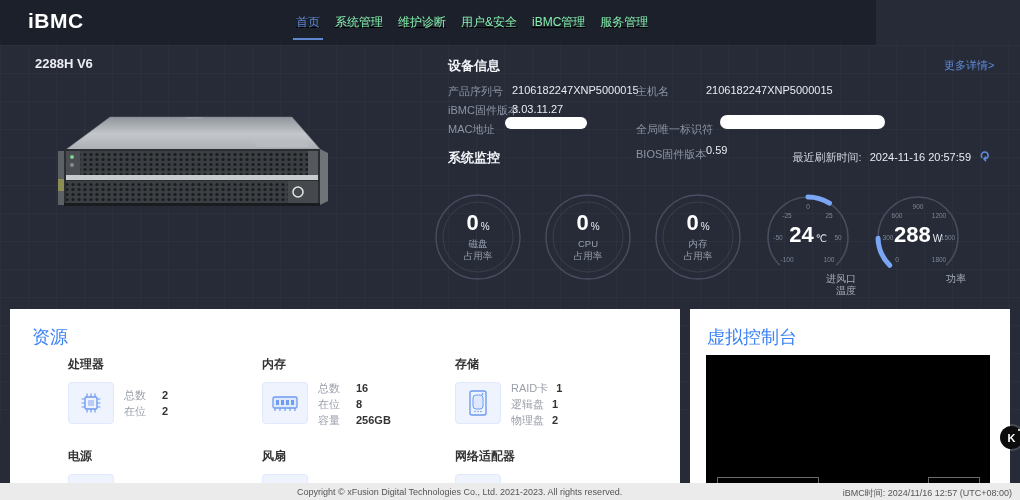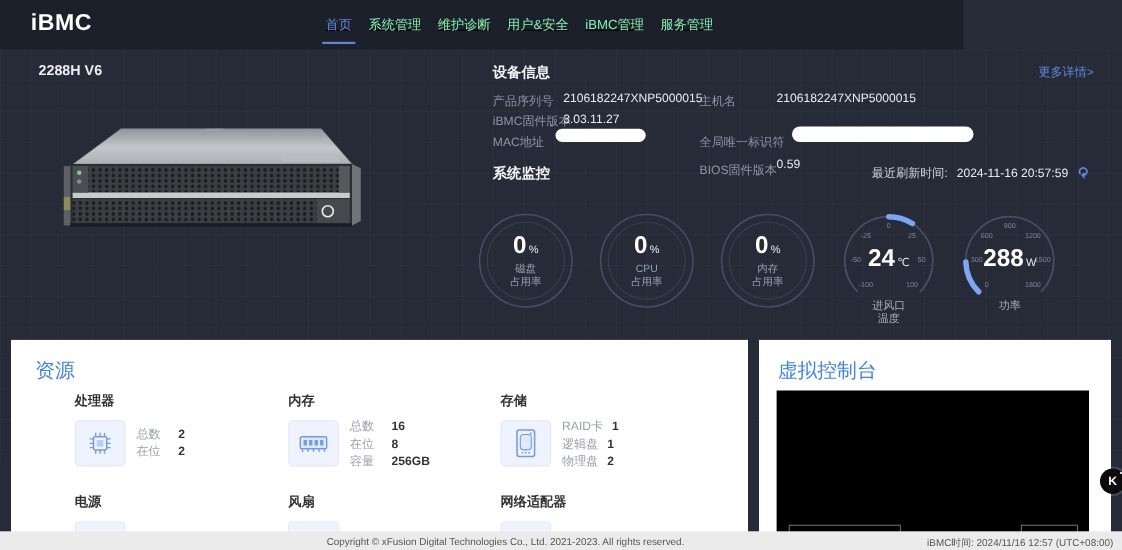--- a/index.html
+++ b/index.html
@@ -33,21 +33,21 @@
   .redact{background:#fff;border-radius:8px;position:absolute;}
   .refresh-row{position:absolute;left:760px;top:104px;width:230px;text-align:right;font-size:11px;color:#cfd4de;}
   .refresh-ic{color:#5e8bd9;font-size:13px;font-weight:bold;margin-left:5px;cursor:pointer;display:inline-block;transform:rotate(90deg);}
   
   .gauge{position:absolute;top:144px;width:96px;height:110px;}
   .gauge svg{position:absolute;left:0;top:0;}
   .gtxt{position:absolute;left:0;top:0;width:96px;height:96px;display:flex;flex-direction:column;align-items:center;justify-content:center;}
   .gval{color:#fff;font-size:22px;font-weight:bold;line-height:22px;}
   .gunit{font-size:10px;font-weight:normal;margin-left:2px;color:#e8ebf1;}
   .gsub{color:#99a1b1;font-size:9.5px;line-height:12px;}
-  .gname{position:absolute;left:0;top:84px;width:96px;text-align:center;color:#a7aebc;font-size:10px;line-height:12px;}
+  .gname{position:absolute;left:0;top:84px;width:96px;text-align:right;color:#a7aebc;font-size:10px;line-height:12px;}
   .tk{position:absolute;transform:translate(-50%,-50%);color:#7d8698;font-size:6.5px;}
   
   .panel{position:absolute;background:#fff;z-index:2;}
   .panel-title{position:absolute;color:#3b82f6;font-size:18px;font-weight:normal;}
   .res-card{position:absolute;width:200px;}
   .res-title{color:#333;font-size:12px;font-weight:bold;}
   .res-body{display:flex;margin-top:9px;gap:10px;}
   .res-ic{width:44px;height:40px;background:#eef3fd;border:1px solid #dfe9fb;border-radius:4px;display:flex;align-items:center;justify-content:center;flex:0 0 auto;}
   .res-stats{display:flex;flex-direction:column;justify-content:center;gap:3px;}
   .res-row{display:flex;gap:8px;font-size:11px;line-height:13px;}

